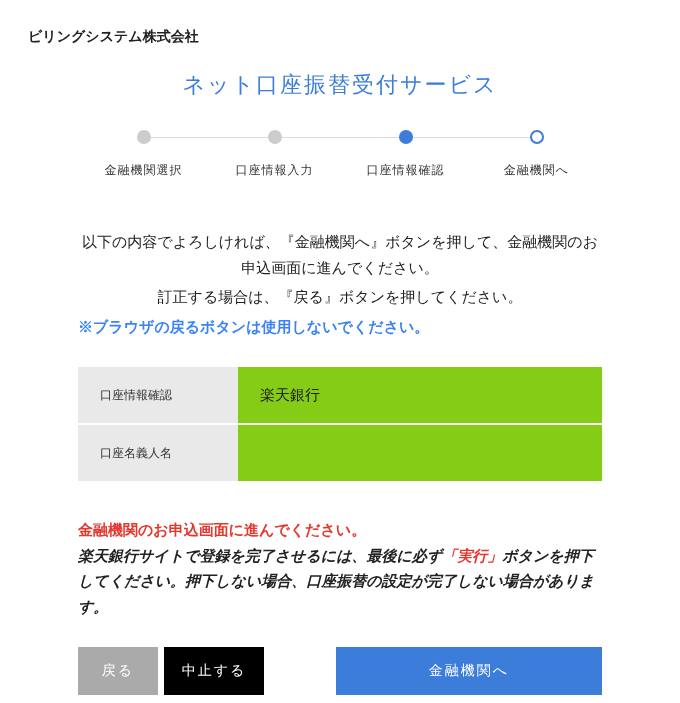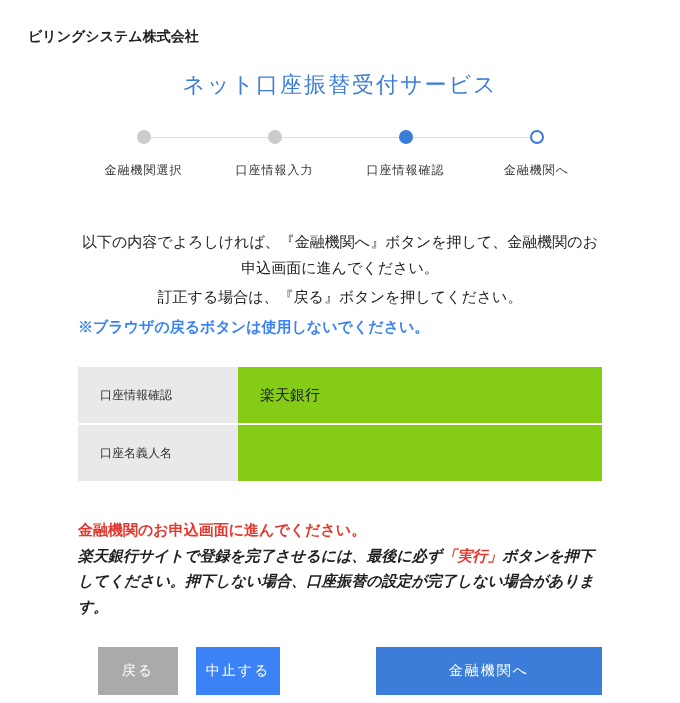--- a/index.html
+++ b/index.html
@@ -111,37 +111,36 @@
     .notice-black {
       font-size: 15px;
       font-weight: bold;
       line-height: 1.7;
       margin-bottom: 28px;
       font-style: italic;
     }
     .notice-black .em { color: #e6372e; }
     .buttons {
       display: flex;
-      gap: 18px;
-      margin-left: 20px;
+      gap: 6px;
     }
     .btn {
       border: none;
       color: #fff;
       font-size: 14px;
       height: 48px;
       cursor: pointer;
       font-family: inherit;
       letter-spacing: 2px;
       display: flex;
       align-items: center;
       justify-content: center;
     }
     .btn-back { background: #aaa; width: 80px; }
-    .btn-cancel { background: #3b82f6; width: 84px; }
+    .btn-cancel { background: #000000; width: 100px; }
     .btn-proceed { background: #3b7dd8; flex: 1; margin-left: auto; }
     .spacer { flex: 0 0 60px; }
   </style>
 </head>
 <body>
 
 <div class="company">ビリングシステム株式会社</div>
 
 <div class="container">
   <h1 class="service-title">ネット口座振替受付サービス</h1>

